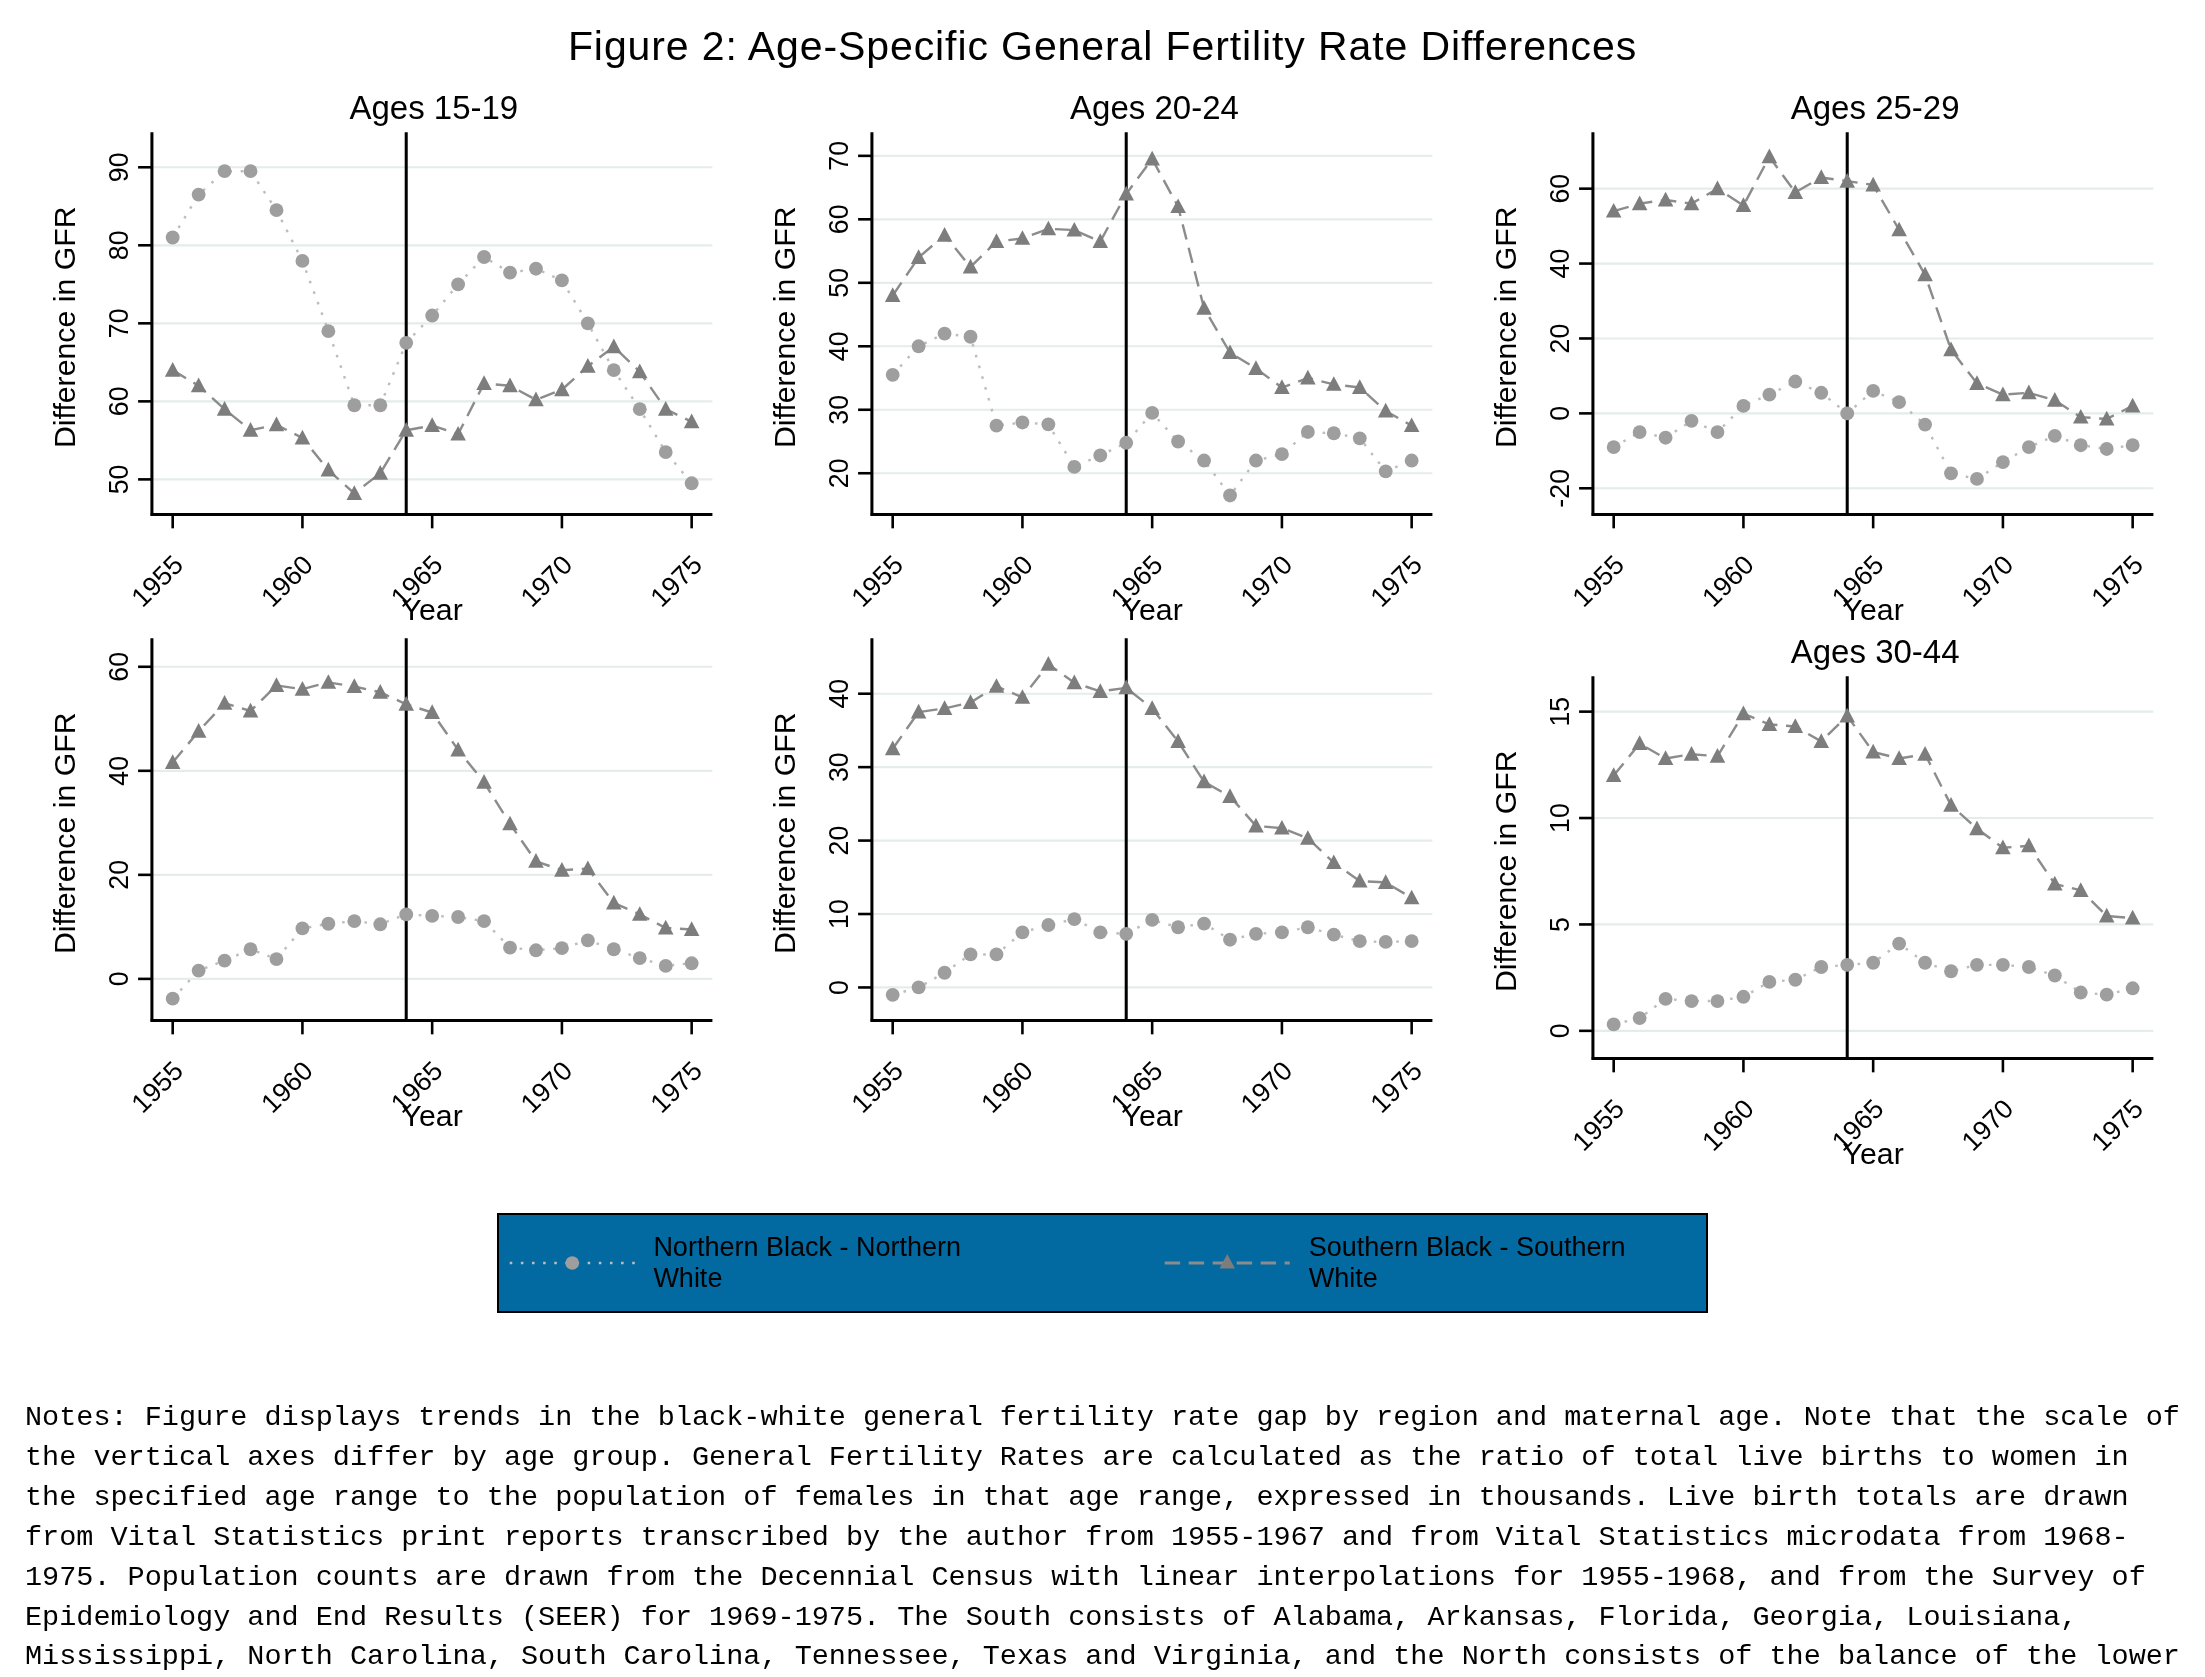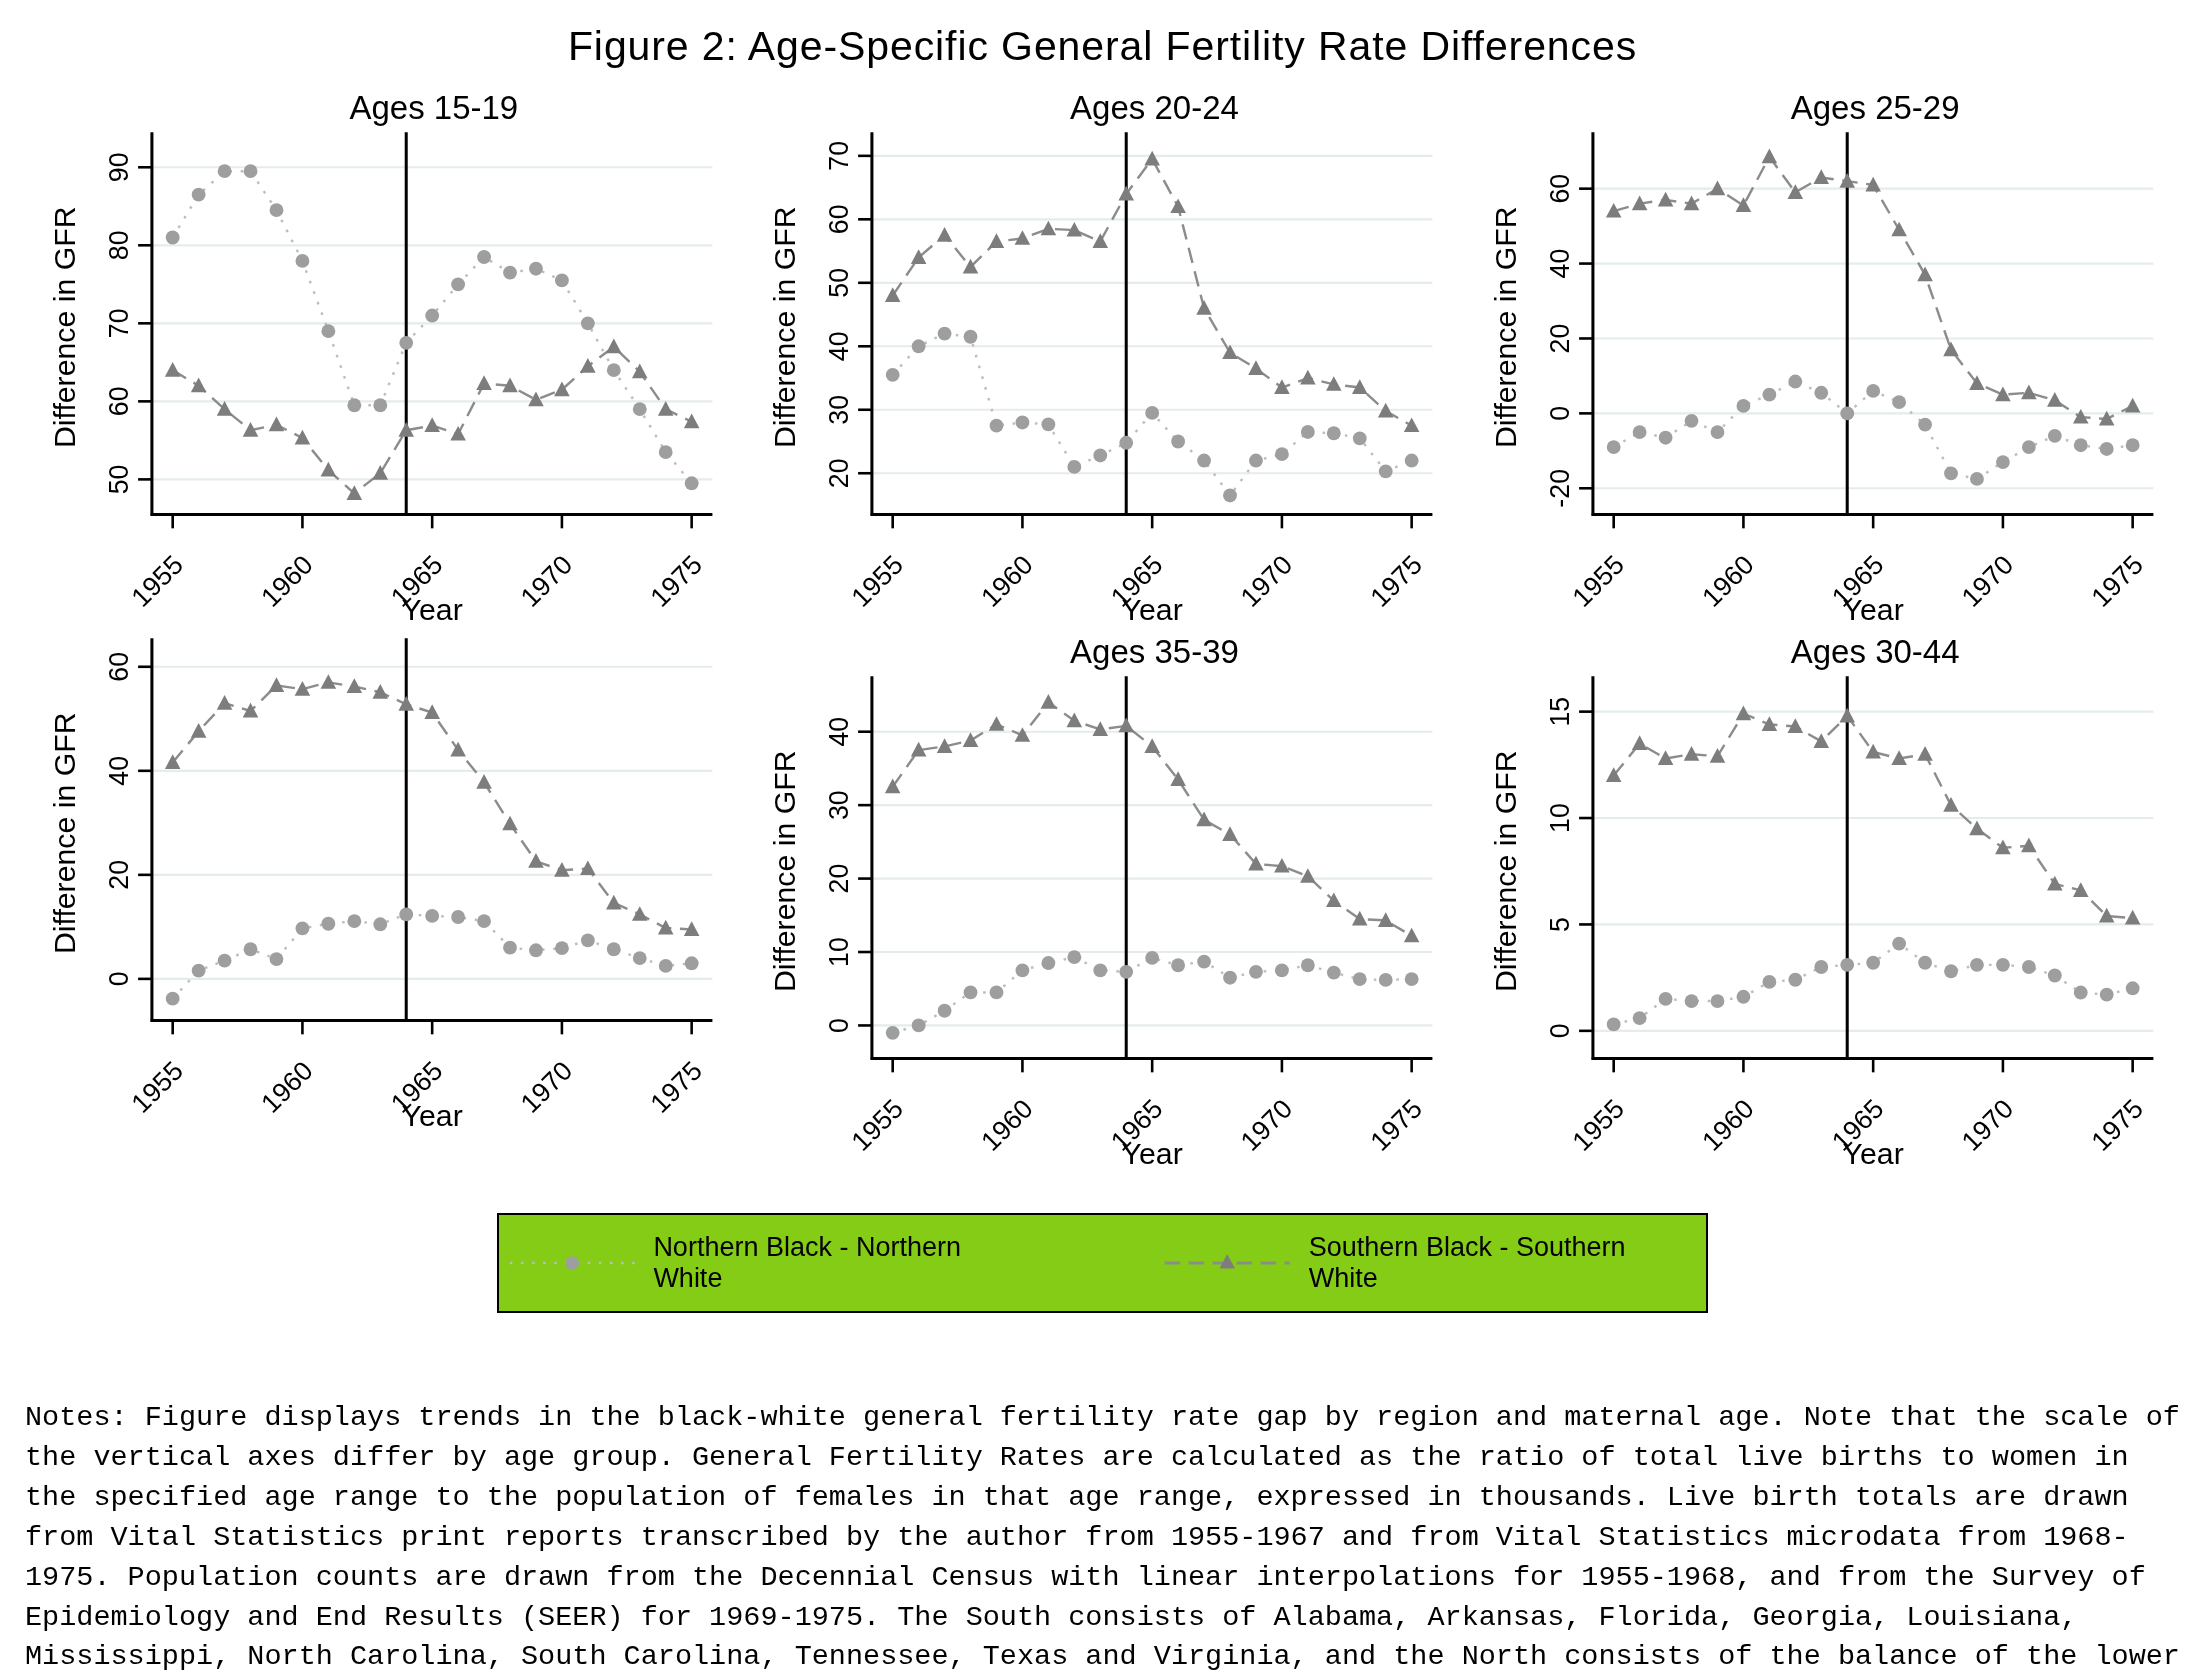--- a/index.html
+++ b/index.html
@@ -19,21 +19,21 @@
   .panel-title{
     width:564px;margin-left:123px;text-align:center;
     font-size:33px;font-weight:400;
   }
   svg.chart{display:block;}
   svg text{fill:#000;}
   .tick-label{font-size:31px;font-family:"Liberation Sans",sans-serif;}
   .axis-label{font-size:35px;font-family:"Liberation Sans",sans-serif;}
   .legend{
     margin:36px auto 0;width:1211px;box-sizing:border-box;
-    border:2.6px solid #000;background:#84cc16;
+    border:2.6px solid #000;background:#0369a1;
     display:flex;justify-content:center;align-items:center;gap:130px;
     padding:17.3px 8.6px;
   }
   .legend-item{display:flex;align-items:center;gap:17.3px;font-size:27px;}
   .legend-sample{display:block;}
   .notes{
     width:2155px;margin:85px auto 0;
     font-family:Liberation Mono, monospace;font-size:28.5px;line-height:1.4;
     text-align:left;
   }
@@ -389,21 +389,20 @@
           <polygon points="646,262.89444444444445 655,279.89444444444445 637,279.89444444444445" fill="#7d7d7d"></polygon>
           <polygon points="676,302.5861111111111 685,319.5861111111111 667,319.5861111111111" fill="#7d7d7d"></polygon>
           <polygon points="706,315.81666666666666 715,332.81666666666666 697,332.81666666666666" fill="#7d7d7d"></polygon>
           <polygon points="736,331.4527777777778 745,348.4527777777778 727,348.4527777777778" fill="#7d7d7d"></polygon>
           <polygon points="766,333.25694444444446 775,350.25694444444446 757,350.25694444444446" fill="#7d7d7d"></polygon>
         </g>
       </svg>
   </div>
 
   <div class="panel">
-    <div class="panel-title">Ages 35-39</div>
     <svg class="chart" width="706" height="506" viewBox="0 0 816 585" xmlns="http://www.w3.org/2000/svg">
         <g>
           <line x1="142" x2="790" y1="409.79411764705884" y2="409.79411764705884" stroke="#e4edec" stroke-width="2.5"></line>
           <line x1="142" x2="790" y1="324.8921568627451" y2="324.8921568627451" stroke="#e4edec" stroke-width="2.5"></line>
           <line x1="142" x2="790" y1="239.99019607843138" y2="239.99019607843138" stroke="#e4edec" stroke-width="2.5"></line>
           <line x1="142" x2="790" y1="155.08823529411765" y2="155.08823529411765" stroke="#e4edec" stroke-width="2.5"></line>
           <line x1="142" x2="790" y1="70.18627450980392" y2="70.18627450980392" stroke="#e4edec" stroke-width="2.5"></line>
         </g>
         <line x1="436" x2="436" y1="6" y2="448" stroke="#000000" stroke-width="3.5"></line>
         <g>

